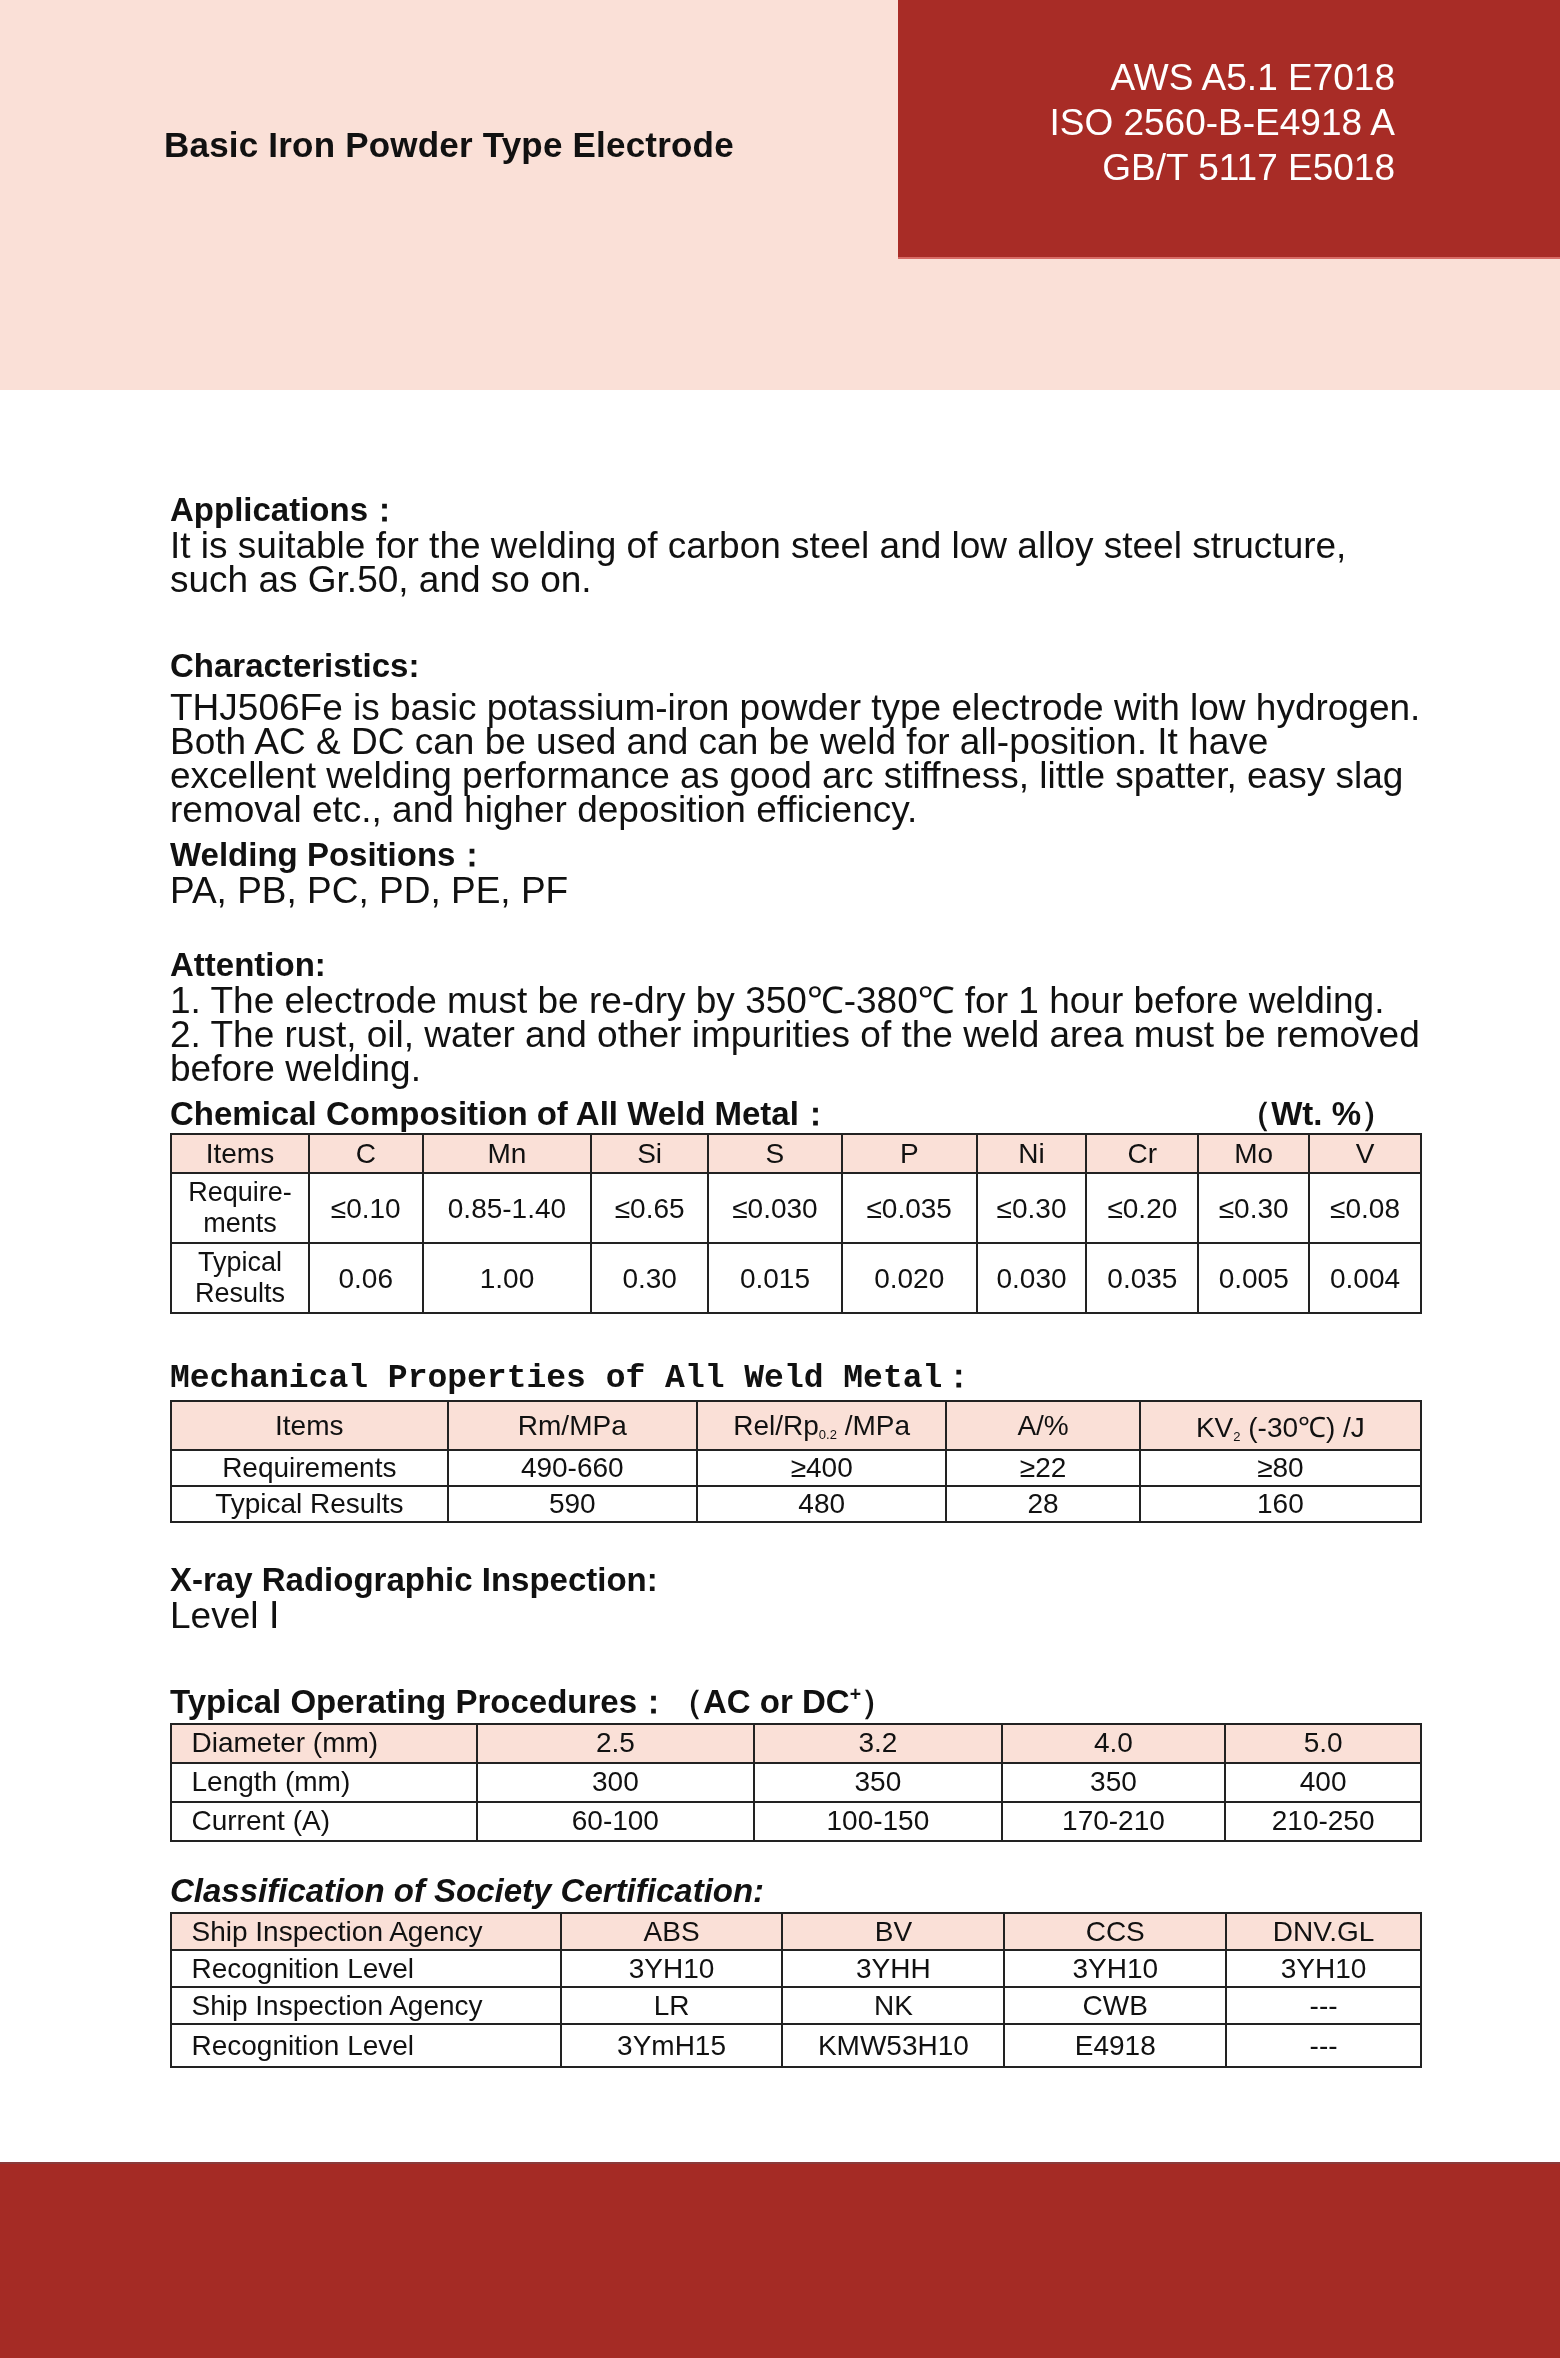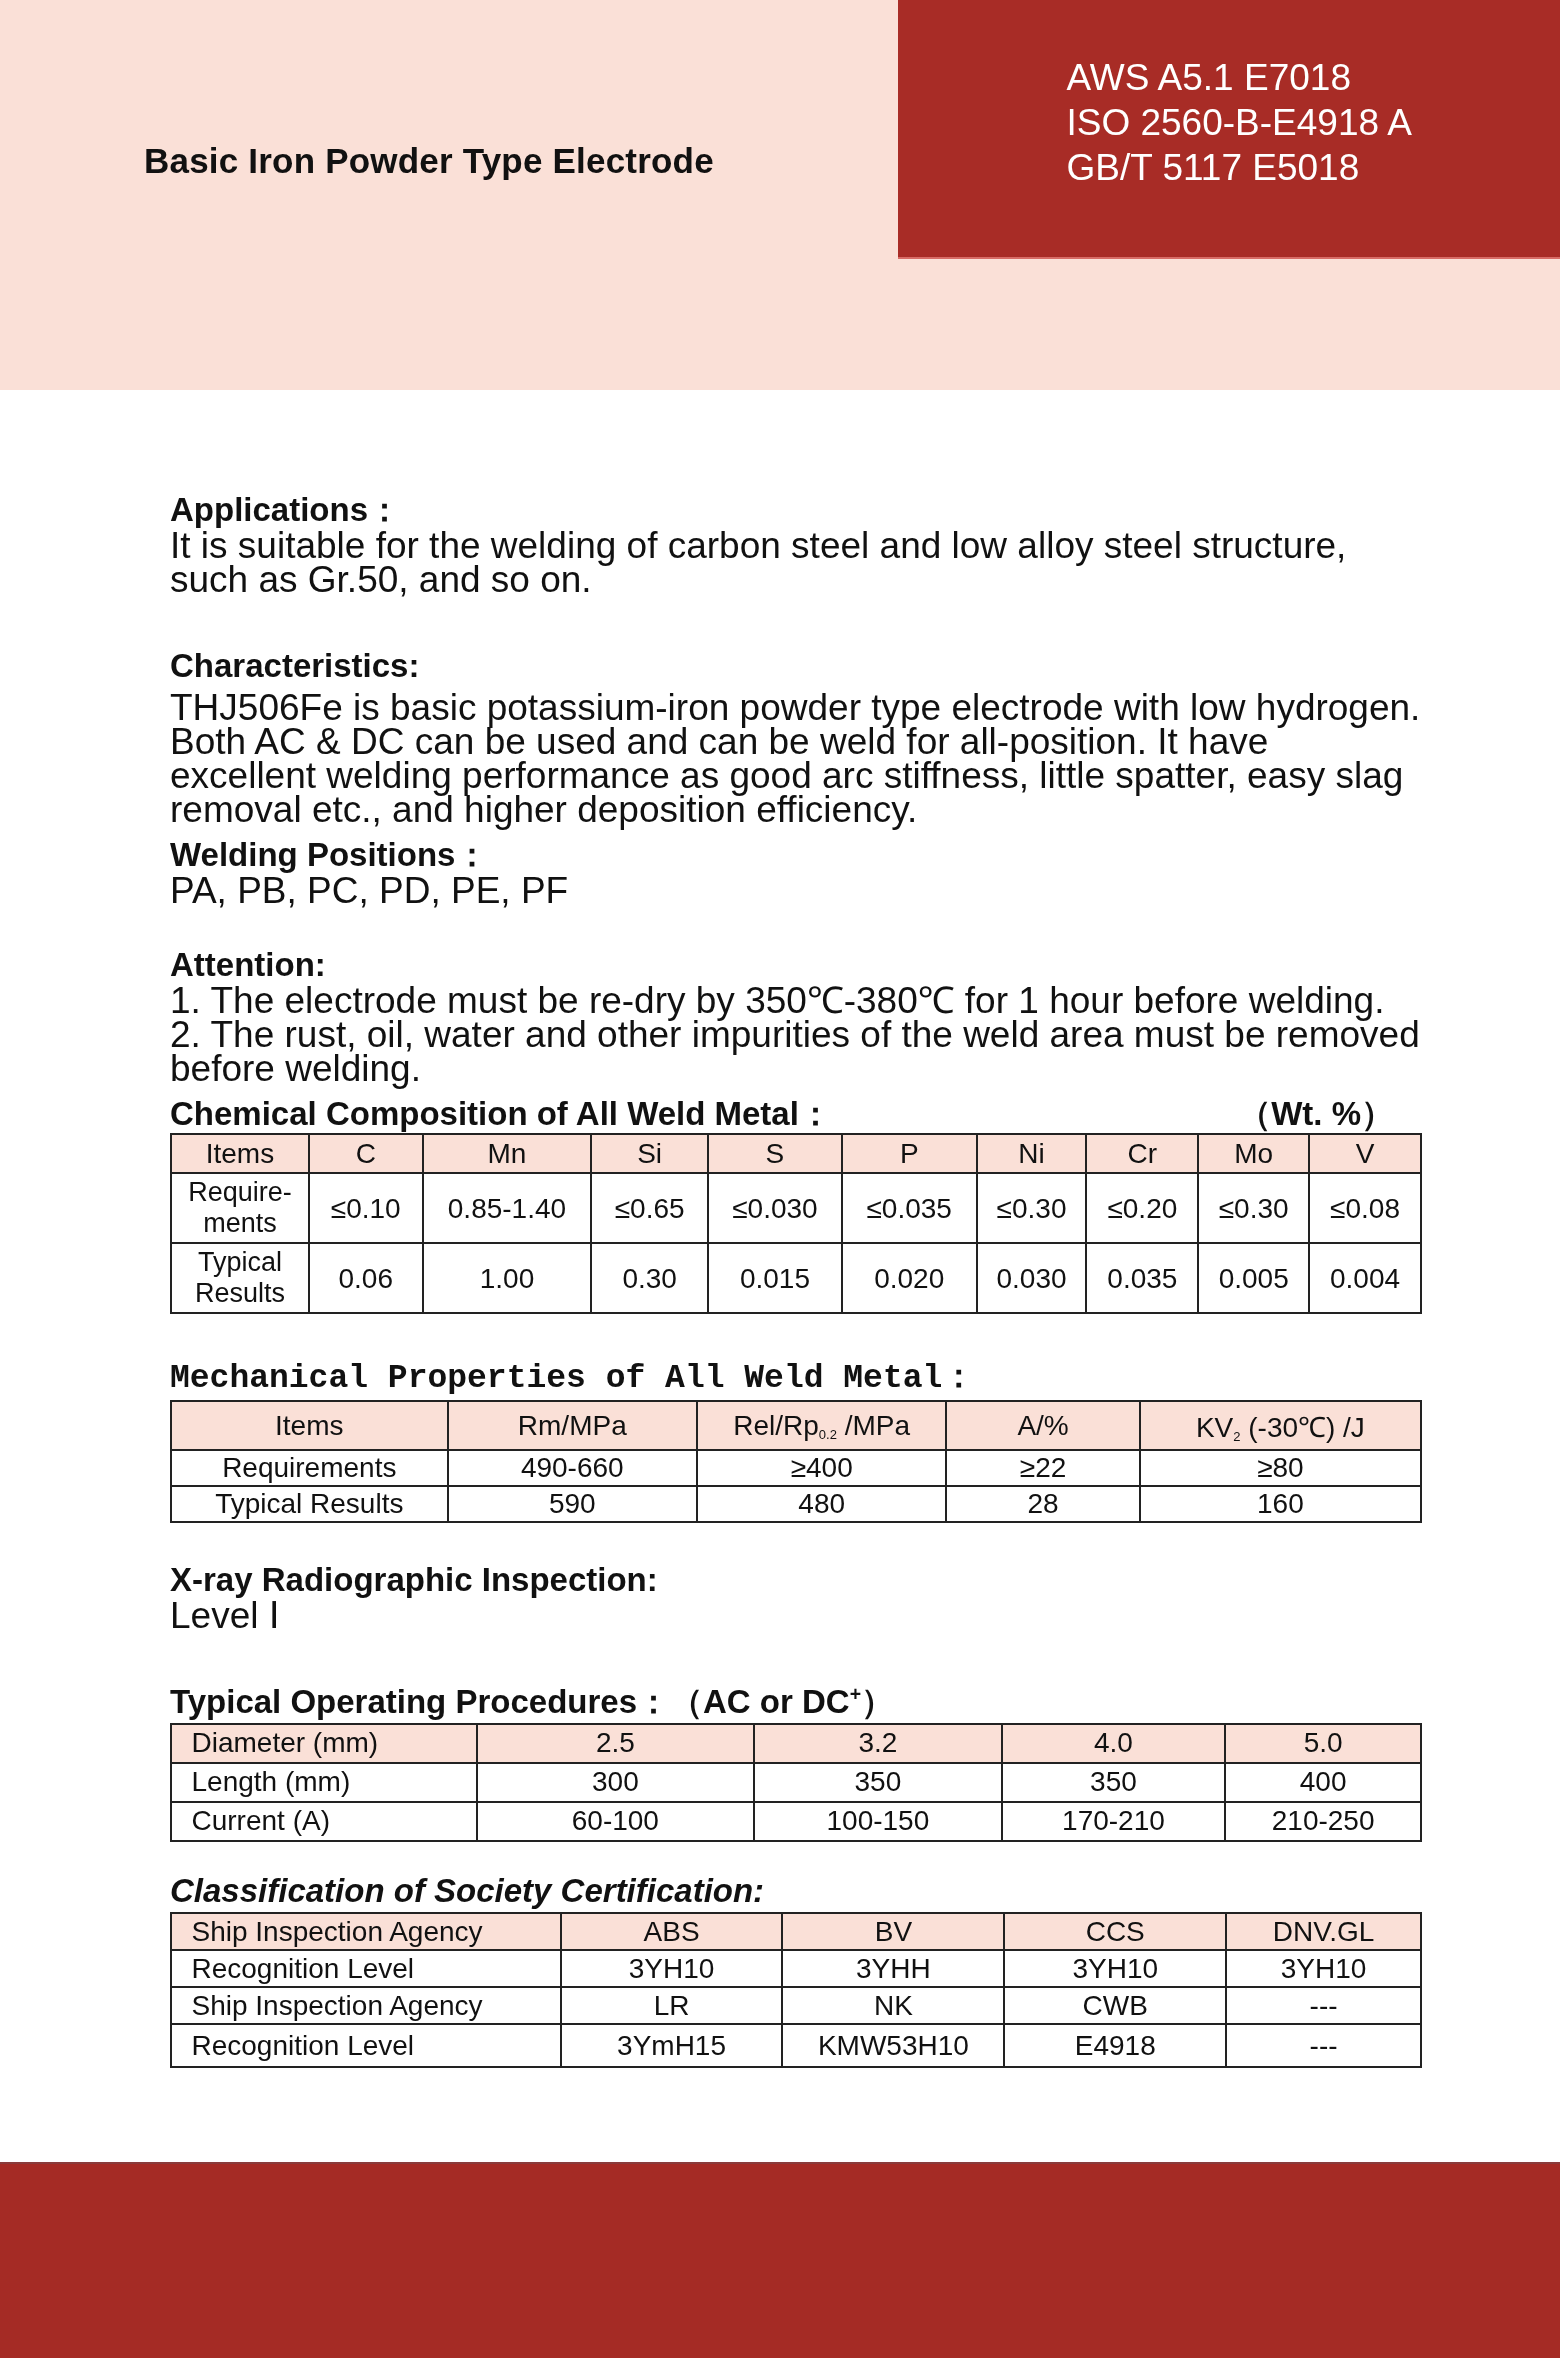--- a/index.html
+++ b/index.html
@@ -1,20 +1,20 @@
 <!DOCTYPE html>
 <html><head>
 <meta charset="utf-8">
 <style>
   html, body { margin: 0; padding: 0; }
   body { width: 1560px; height: 2358px; position: relative; background: #ffffff; font-family: "Liberation Sans", sans-serif; color: #111; overflow: hidden; }
   .top-band { position: absolute; left: 0; top: 0; width: 1560px; height: 390px; background: #fae0d7; }
-  .title { position: absolute; left: 144px; top: 125px; font-size: 35px; font-weight: bold; letter-spacing: 0.2px; margin-top: 16px; }
+  .title { position: absolute; left: 164px; top: 125px; font-size: 35px; font-weight: bold; letter-spacing: 0.2px; }
   .std-box { position: absolute; left: 898px; top: 0; width: 662px; height: 257px; background: #a82c26; border-bottom: 2px solid #d86c66; }
-  .std-lines { position: absolute; right: 148px; top: 55px; color: #fff; font-size: 37px; line-height: 45px; }
+  .std-lines { position: absolute; right: 165px; top: 55px; text-align: right; color: #fff; font-size: 37px; line-height: 45px; }
   .footer { position: absolute; left: 0; top: 2162px; width: 1560px; height: 196px; background: #a52b25; border-top: 2px solid #8a3a3a; }
   .content { position: absolute; left: 170px; top: 0; width: 1253px; }
   .sec { position: absolute; left: 0; width: 1253px; }
   .h { font-size: 33px; font-weight: bold; line-height: 39px; }
   .p { font-size: 37px; line-height: 34px; }
   .hrow { display: flex; justify-content: space-between; }
   table { border-collapse: collapse; width: 1252px; font-size: 28px; }
   td { border: 2.9px solid #222; text-align: center; padding: 0; }
   tr.pink td { background: #fae0d7; }
   td.left { text-align: left; padding-left: 19.5px; }

